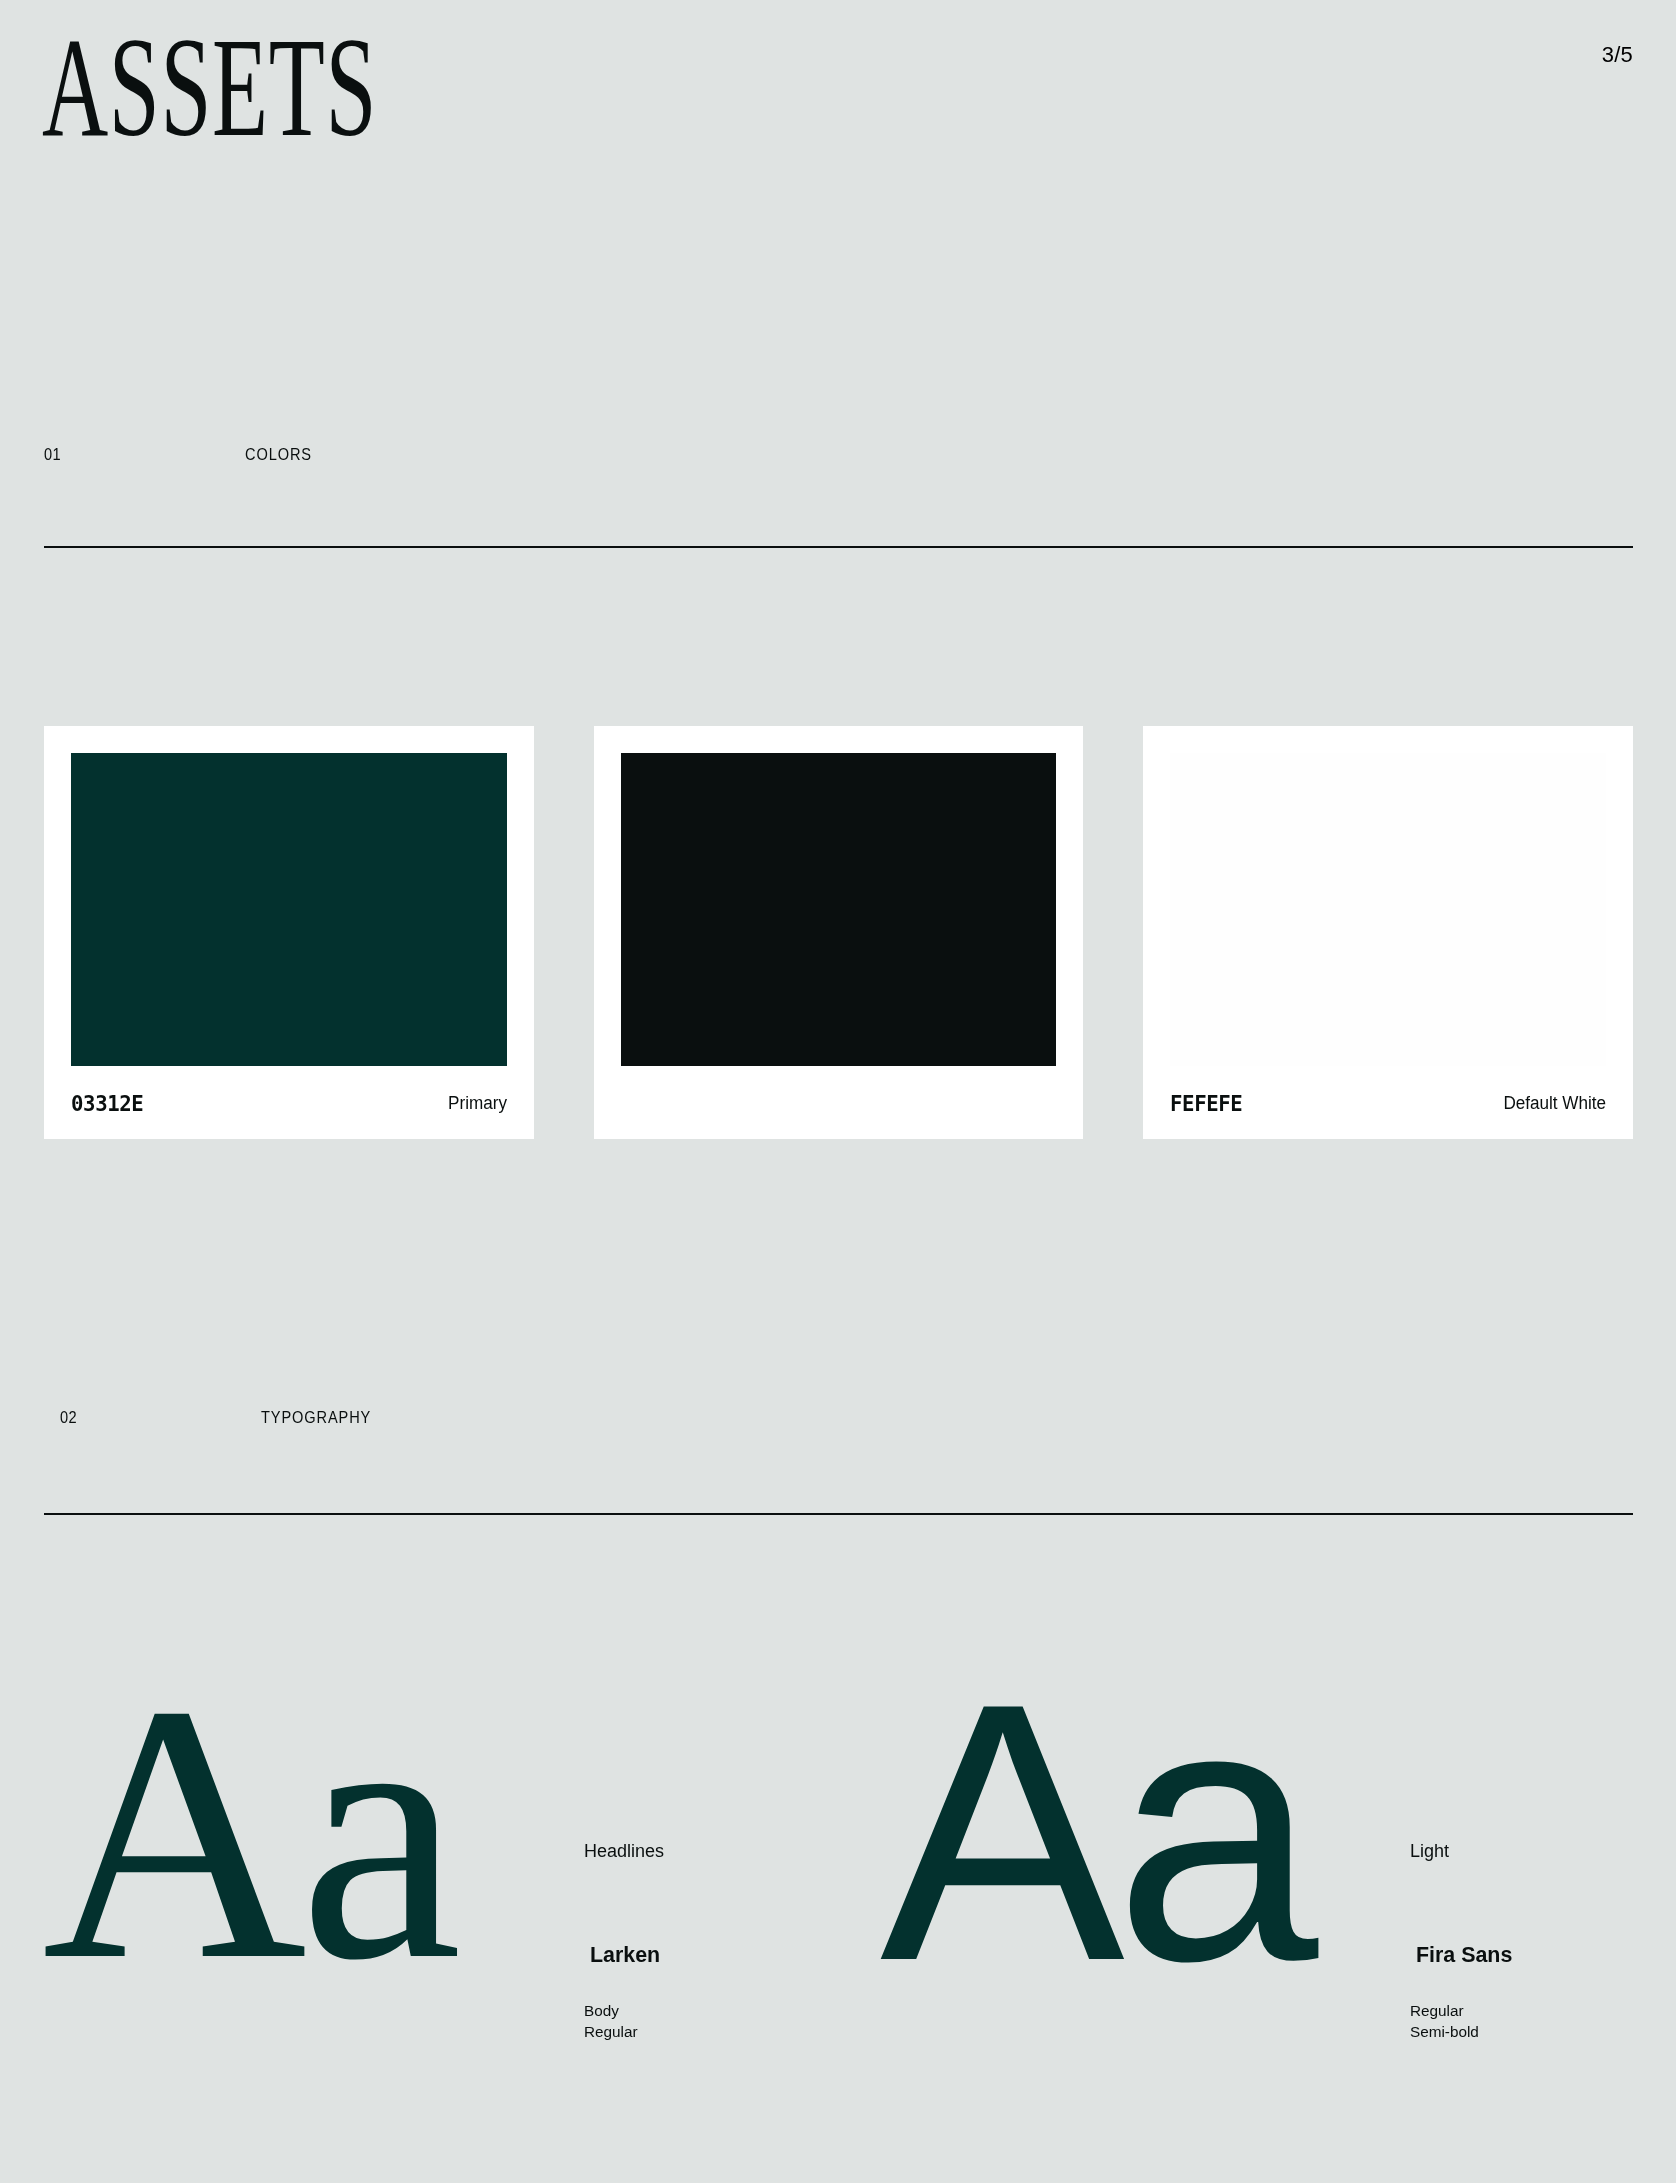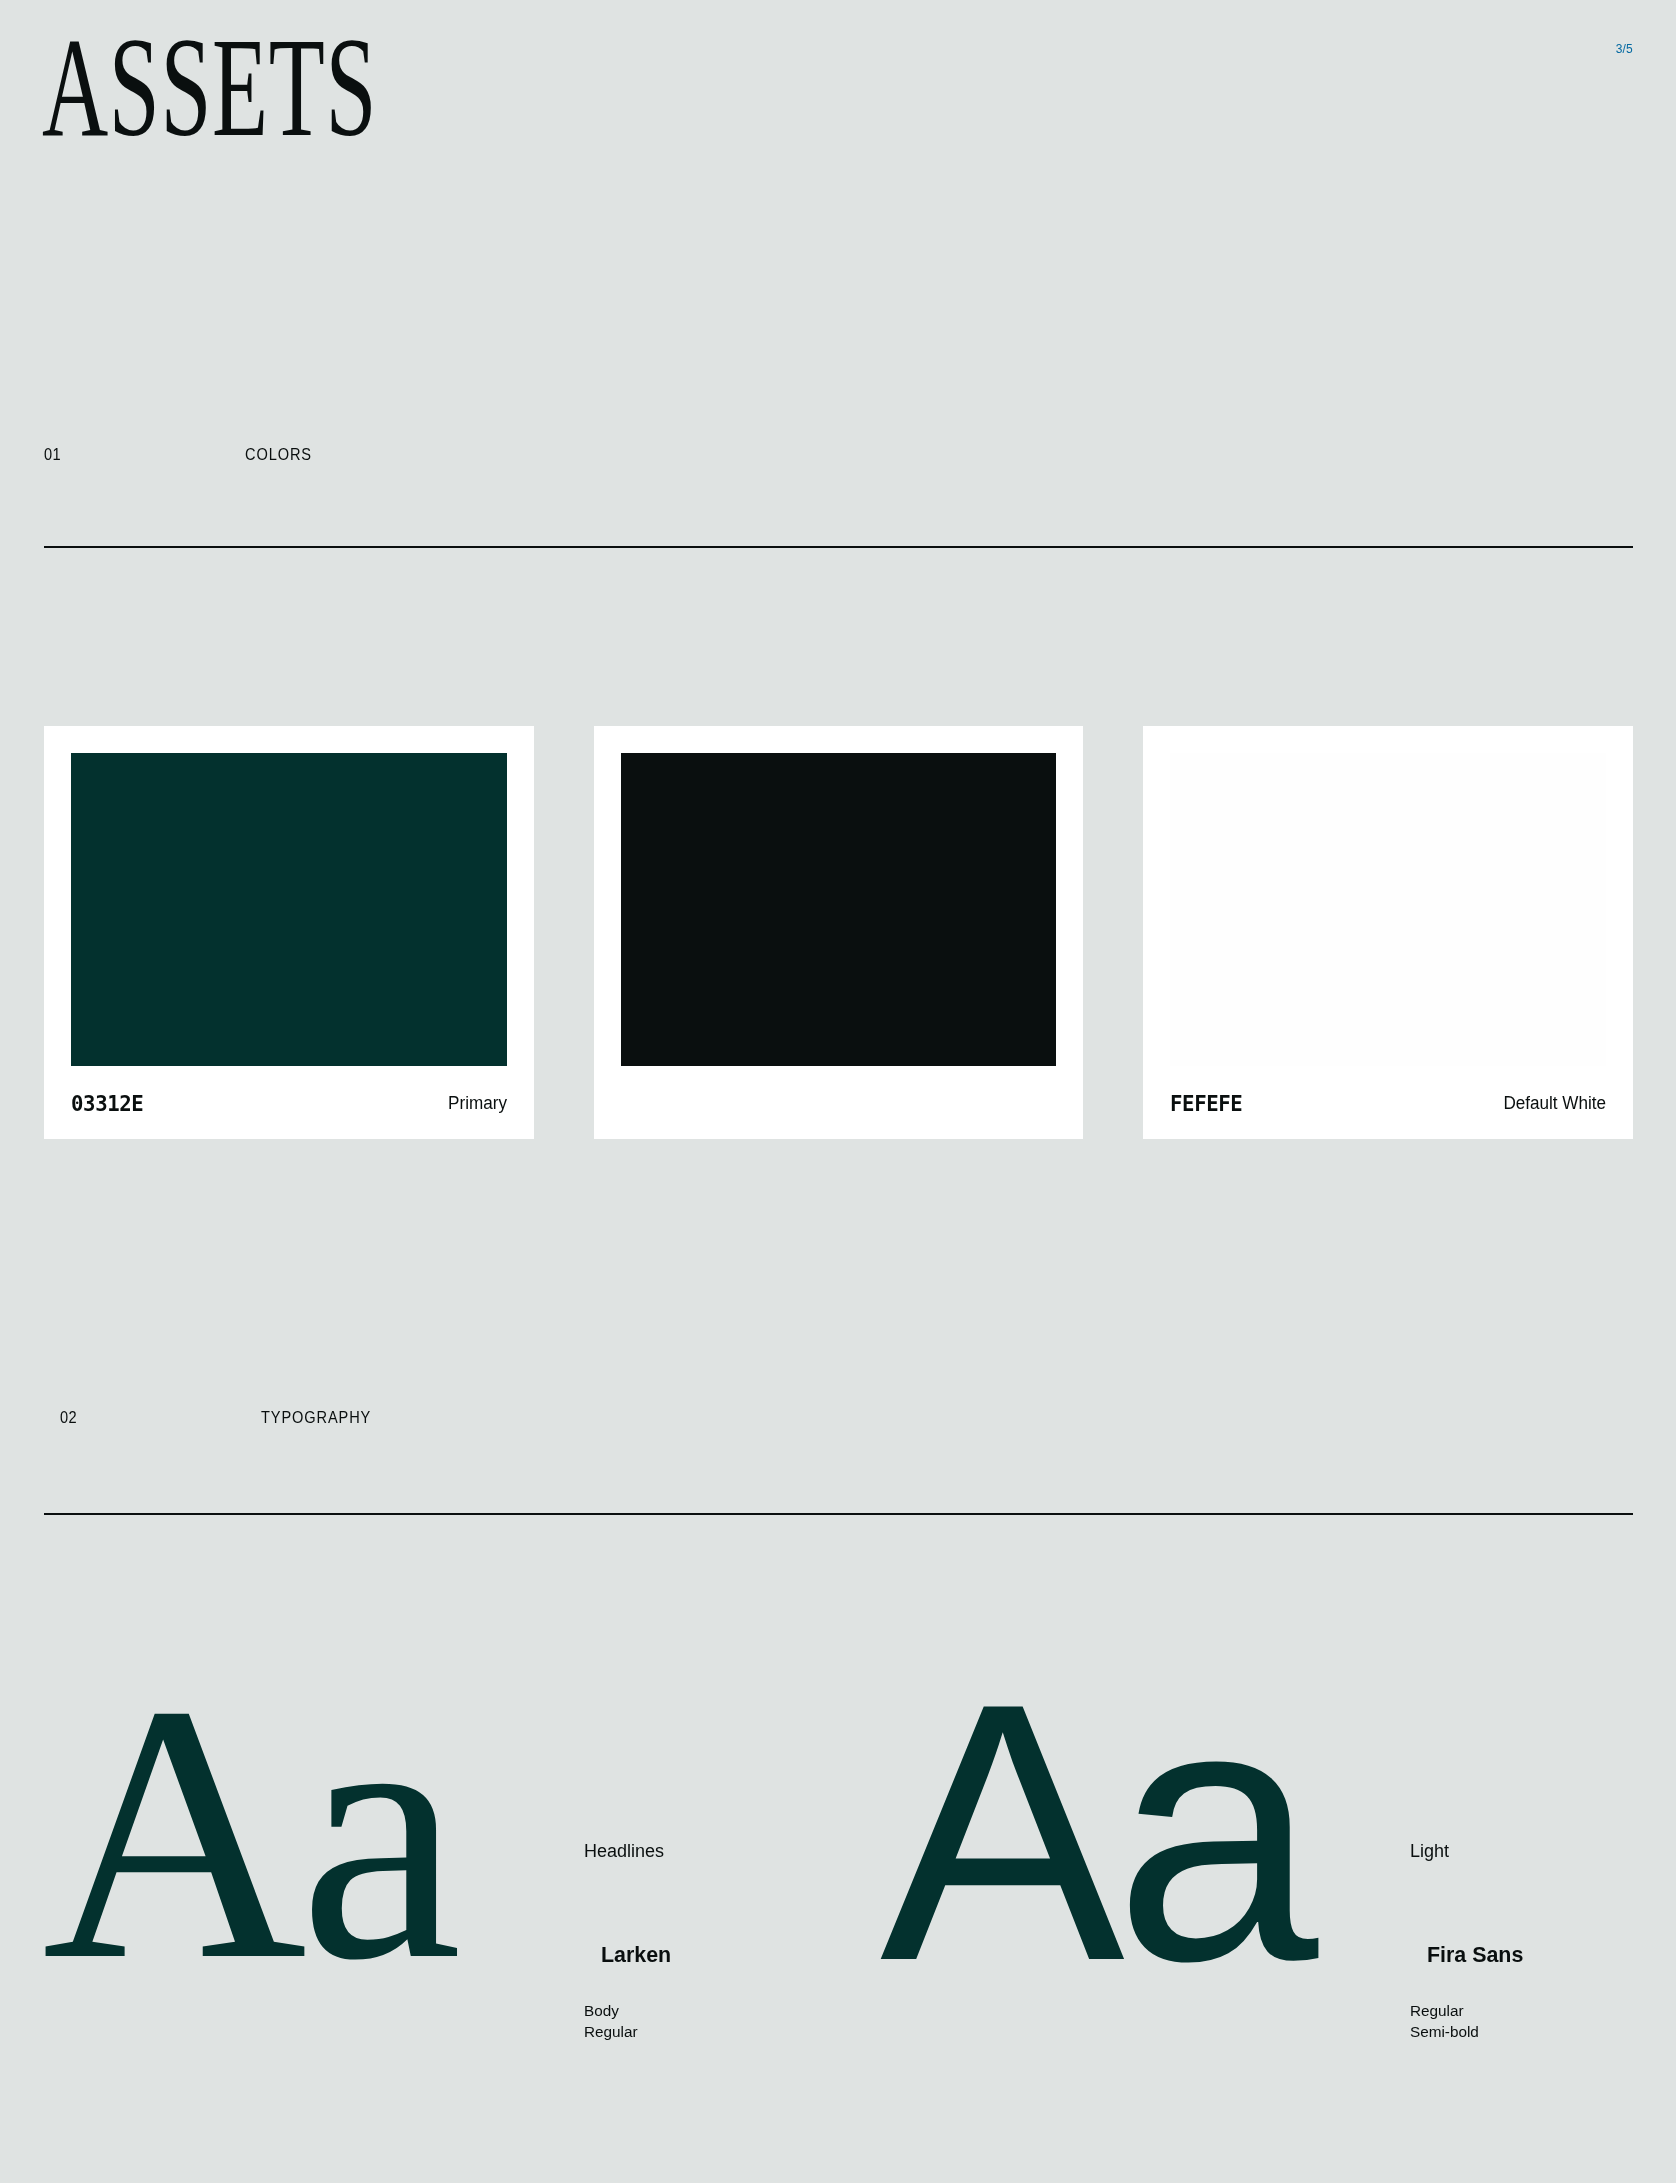--- a/index.html
+++ b/index.html
@@ -40,24 +40,24 @@
     color: #0a0f0f;
     transform: scaleX(0.70) scaleY(1.08);
     transform-origin: left top;
     white-space: nowrap;
   }
 
   .page-counter {
     position: absolute;
     right: 44px;
     top: 42px;
-    font-size: 12px;
+    font-size: 22px;
     font-weight: 400;
     letter-spacing: 0.2px;
-    color: #0369a1;
+    color: #000000;
     text-align: right;
   }
 
   
   .section-head {
     position: absolute;
     left: 0;
     width: 1677px;
     height: 26px;
     padding-left: 7px;
@@ -203,21 +203,21 @@
     left: 0;
     font-size: 18px;
     font-weight: 400;
     color: #0a0f0f;
     letter-spacing: 0px;
   }
 
   .type-family {
     position: absolute;
     top: 275px;
-    left: 17px;
+    left: 6px;
     font-size: 21.4px;
     font-weight: 700;
     color: #0a0f0f;
     letter-spacing: 0px;
     white-space: nowrap;
   }
 
   .type-weights {
     position: absolute;
     top: 332px;

